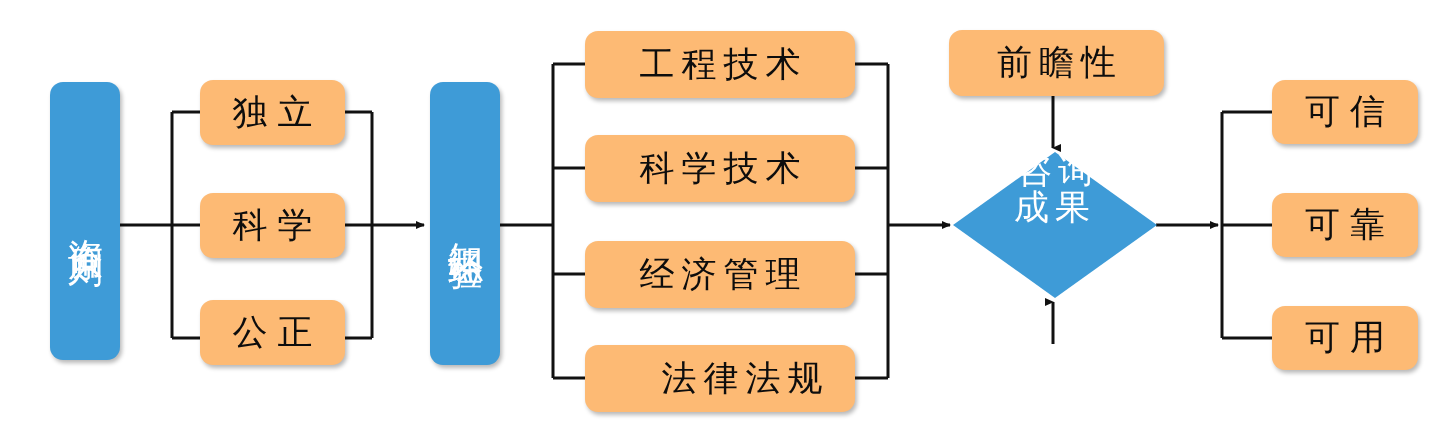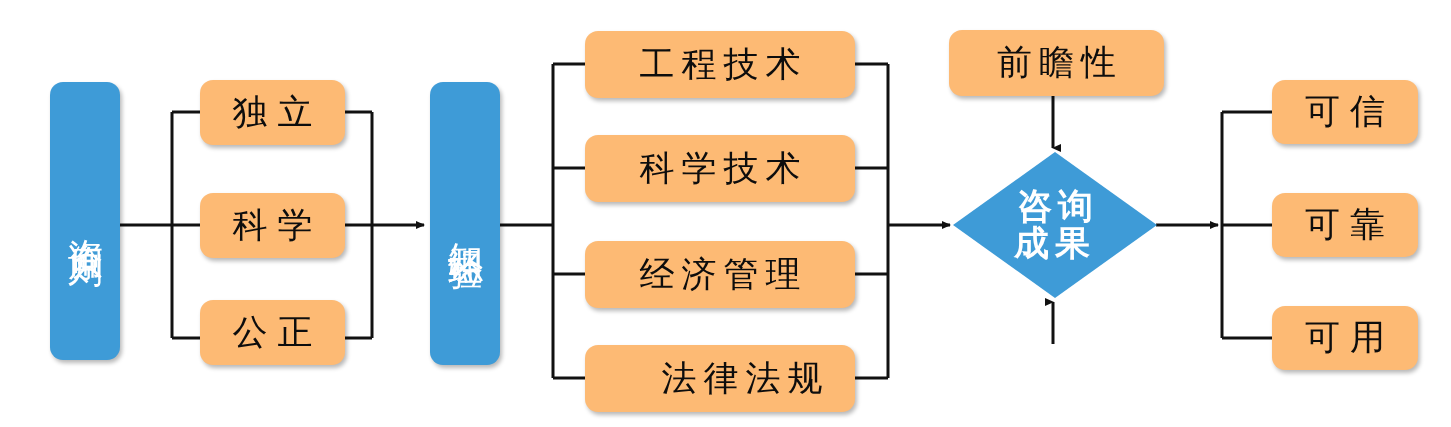--- a/index.html
+++ b/index.html
@@ -56,23 +56,21 @@
     font-size: 35px;
     letter-spacing: 10px;
     text-indent: 10px;
     font-weight: 400;
     white-space: nowrap;
   }
   
   .diamond {
     position: absolute;
     display: flex;
-    align-items: center;
     justify-content: center;
-    font-weight: bold;
   }
   .diamond .shape {
     position: absolute;
     inset: 0;
     background: #3e9bd7;
     clip-path: polygon(50% 0%, 100% 50%, 50% 100%, 0% 50%);
   }
   .diamond .dlabel {
     position: relative;
     z-index: 2;

